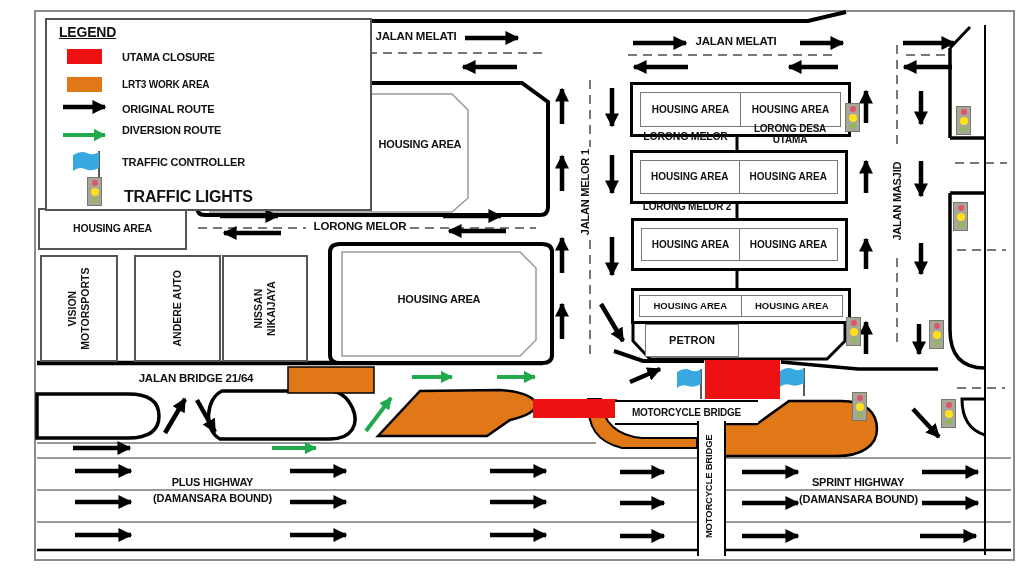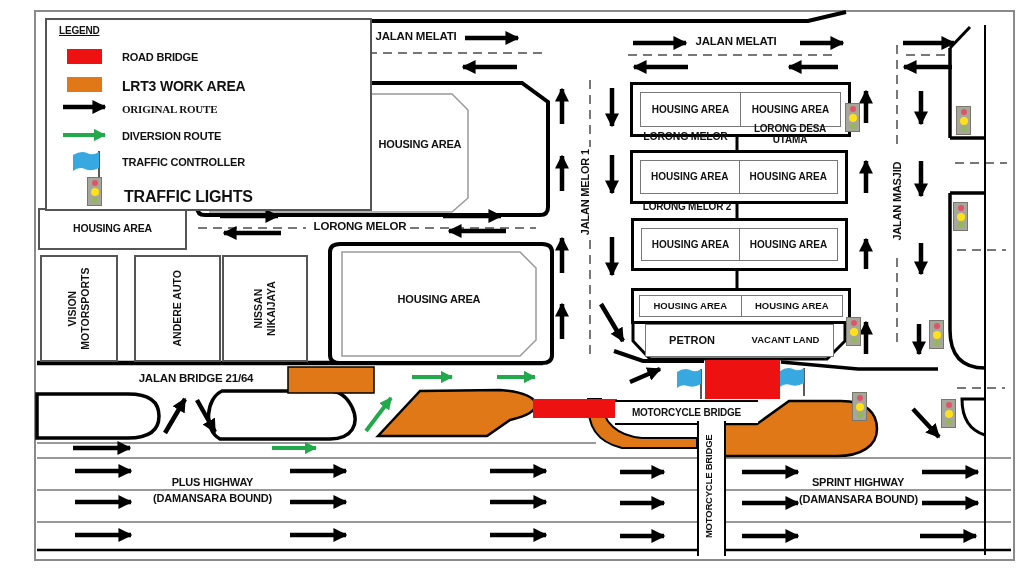--- a/index.html
+++ b/index.html
@@ -238,21 +238,20 @@
 <div class="lbl" style="left:631px;top:267px;width:112px;font-size:11px;margin-top:36px;">LORONG MELOR 1</div>
 
 <div class="box b3" style="left:631px;top:288px;width:214px;height:30px;">
   <div class="cells" style="top:4px;bottom:4px;left:5px;right:5px;">
     <div class="cell" style="font-size:9.5px;white-space:nowrap;">HOUSING AREA</div>
     <div class="cell" style="font-size:9.5px;white-space:nowrap;">HOUSING AREA</div>
   </div>
 </div>
 
 <div class="cell" style="position:absolute;left:645px;top:324px;width:92px;height:31px;font-size:11px;">PETRON</div>
-<div class="cell" style="position:absolute;left:738px;top:324px;width:95px;height:31px;font-size:9.5px;">VACANT LAND</div>
 
 <div class="lbl" style="left:130px;top:372px;width:132px;font-size:11.5px;">JALAN BRIDGE 21/64</div>
 
 <div class="box" style="left:615px;top:400px;width:143px;height:21px;border-top:2px solid #000;border-bottom:2px solid #000;z-index:4;display:flex;align-items:center;justify-content:center;">
   <span class="lbl" style="position:static;font-size:10px;white-space:nowrap;">MOTORCYCLE BRIDGE</span>
 </div>
 <div class="box" style="left:697px;top:421px;width:25px;height:135px;border-left:2px solid #000;border-right:2px solid #000;z-index:4;"></div>
 <div class="lbl rot" style="left:647px;top:481px;width:124px;font-size:9.5px;z-index:5;">MOTORCYCLE BRIDGE</div>
 
 <div class="lbl" style="left:150px;top:476px;width:125px;font-size:11px;">PLUS HIGHWAY</div>
@@ -290,33 +289,33 @@
       <i class="y"></i>
       <i class="g"></i>
     </div>
 <div class="tl" style="left:941px;top:399px;">
       <i class="r"></i>
       <i class="y"></i>
       <i class="g"></i>
     </div>
 
 <div id="legend">
-  <div class="lbl" style="left:12px;top:5px;font-size:10px;text-decoration:underline;">LEGEND</div>
+  <div class="lbl" style="left:12px;top:5px;font-size:14px;text-decoration:underline;">LEGEND</div>
   <div style="position:absolute;left:20px;top:29px;width:35px;height:15px;background:#ee1111;"></div>
-  <div class="lbl" style="left:75px;top:31px;font-size:11px;">ROAD BRIDGE</div>
+  <div class="lbl" style="left:75px;top:31px;font-size:11px;">UTAMA CLOSURE</div>
   <div style="position:absolute;left:20px;top:57px;width:35px;height:15px;background:#e07817;"></div>
-  <div class="lbl" style="left:75px;top:59px;font-size:14px;">LRT3 WORK AREA</div>
+  <div class="lbl" style="left:75px;top:59px;font-size:10px;">LRT3 WORK AREA</div>
   <svg style="position:absolute;left:14px;top:80px;" width="52" height="14">
     <line x1="2" y1="7" x2="44" y2="7" stroke="#000" stroke-width="4.5" marker-end="url(#mb)"></line>
   </svg>
-  <div class="lbl" style="left:75px;top:83px;font-size:11px;font-family:Liberation Serif, serif;">ORIGINAL ROUTE</div>
+  <div class="lbl" style="left:75px;top:83px;font-size:11px;">ORIGINAL ROUTE</div>
   <svg style="position:absolute;left:14px;top:108px;" width="52" height="14">
     <line x1="2" y1="7" x2="44" y2="7" stroke="#22a94c" stroke-width="4" marker-end="url(#mg)"></line>
   </svg>
-  <div class="lbl" style="left:75px;top:104px;font-size:11px;margin-top:6px;">DIVERSION ROUTE</div>
+  <div class="lbl" style="left:75px;top:104px;font-size:11px;">DIVERSION ROUTE</div>
   <svg style="position:absolute;left:24px;top:128px;" width="34" height="36">
     <line x1="28" y1="3" x2="28" y2="32" stroke="#222" stroke-width="1.5"></line>
     <path d="M2,7 Q10,2 16,5 Q22,8 28,4 L28,20 Q20,24 14,21 Q8,18 2,23 Z" fill="#38a9e0"></path>
   </svg>
   <div class="lbl" style="left:75px;top:136px;font-size:11px;">TRAFFIC CONTROLLER</div>
   <div class="tl" style="left:40px;top:157px;">
         <i class="r"></i>
         <i class="y"></i>
         <i class="g"></i>
       </div>

